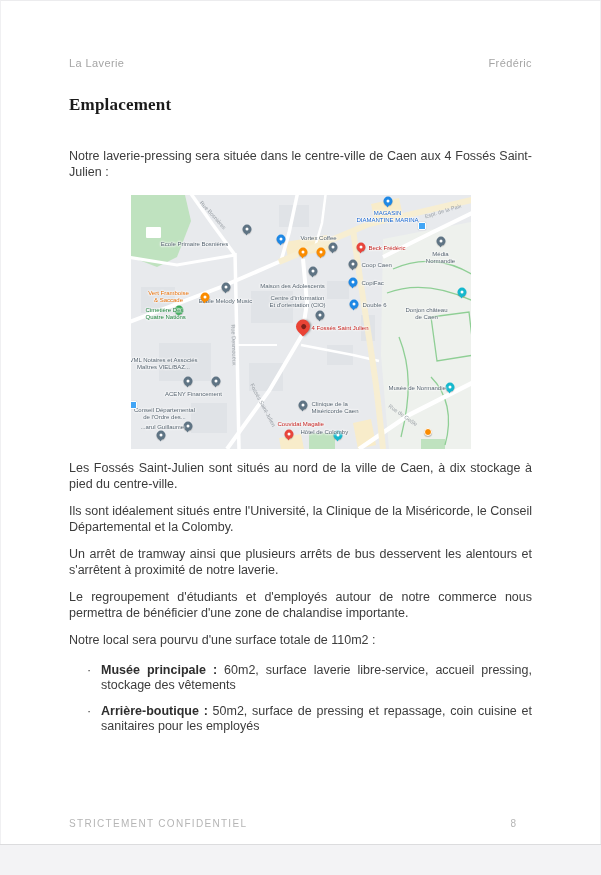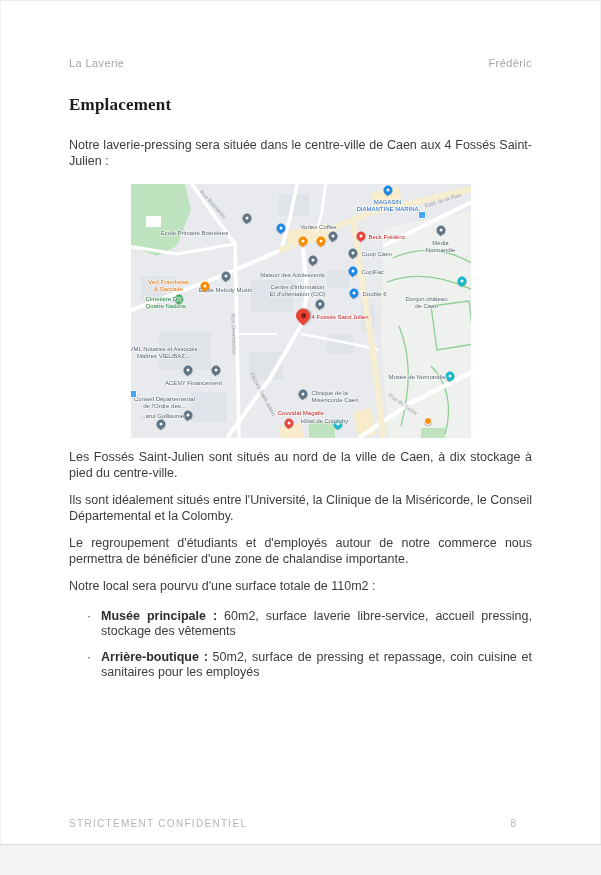--- a/index.html
+++ b/index.html
@@ -10,21 +10,21 @@
     background:#fff;border-top:1px solid #ececee;border-left:1px solid #f0f0f2;border-right:1px solid #f0f0f2;
     overflow:hidden;
   }
   .page-gap{width:601px;height:30px;background:#f3f3f5;border-top:1px solid #dcdcde;}
   .content{padding:16px 68px;}
   .doc-header{display:flex;justify-content:space-between;padding-top:40px;
     font-size:11px;color:#a5a5a5;letter-spacing:.4px;}
   h1.doc-title{font-family:"Liberation Serif",serif;font-size:17px;font-weight:700;color:#1b1b1b;
     margin:26px 0 0;letter-spacing:.2px;}
   .body-p{font-size:12.5px;line-height:1.24;color:#3c3c3c;text-align:justify;margin:12px 0 0;}
-  .intro-p{margin-top:23px;}
+  .intro-p{margin-top:34px;}
 
   
   .map{position:relative;width:340px;height:254px;margin:15px auto 0;overflow:hidden;background:#e8eaed;}
   .map-svg{position:absolute;left:0;top:0;width:340px;height:254px;display:block;}
   .poi-layer{position:absolute;left:0;top:0;width:340px;height:254px;}
   .map-label{position:absolute;font:500 6px/1.18 "Liberation Sans",sans-serif;color:#566470;
     white-space:pre-line;text-align:center;transform:translate(-50%,0);
     text-shadow:0 1px 2px #fff,0 -1px 2px #fff,1px 0 2px #fff,-1px 0 2px #fff;}
   .map-label.align-left{transform:none;text-align:left;}
   .lc-gray{color:#566470}.lc-blue{color:#1967d2}.lc-red{color:#c5221f}
@@ -190,20 +190,21 @@
           <div class="road-label" style="left: 82px; top: 20px; transform: translate(-50%, -50%) rotate(48deg);">Rue Bosnières</div>
           <div class="road-label" style="left: 103px; top: 150px; transform: translate(-50%, -50%) rotate(88deg);">Rue Desmoueux</div>
           <div class="road-label" style="left: 132px; top: 210px; transform: translate(-50%, -50%) rotate(62deg);">Fossés Saint-Julien</div>
           <div class="road-label" style="left: 272px; top: 220px; transform: translate(-50%, -50%) rotate(35deg);">Rue de Geôle</div>
         </div>
     </div>
 
     <div>
         <p class="body-p">Les Fossés Saint-Julien sont situés au nord de la ville de Caen, à dix stockage à pied du centre-ville.</p>
         <p class="body-p">Ils sont idéalement situés entre l'Université, la Clinique de la Miséricorde, le Conseil Départemental et la Colomby.</p>
+        <p class="body-p">Un arrêt de tramway ainsi que plusieurs arrêts de bus desservent les alentours et s'arrêtent à proximité de notre laverie.</p>
         <p class="body-p">Le regroupement d'étudiants et d'employés autour de notre commerce nous permettra de bénéficier d'une zone de chalandise importante.</p>
       </div>
 
     <p class="body-p">Notre local sera pourvu d'une surface totale de 110m2 :</p>
 
     <div class="bullet-list">
       <div class="bullet">
         <span class="bullet-dot">·</span>
         <p class="bullet-text"><b>Musée principale :</b> <span>60m2, surface laverie libre-service, accueil pressing, stockage des vêtements</span></p>
       </div>

